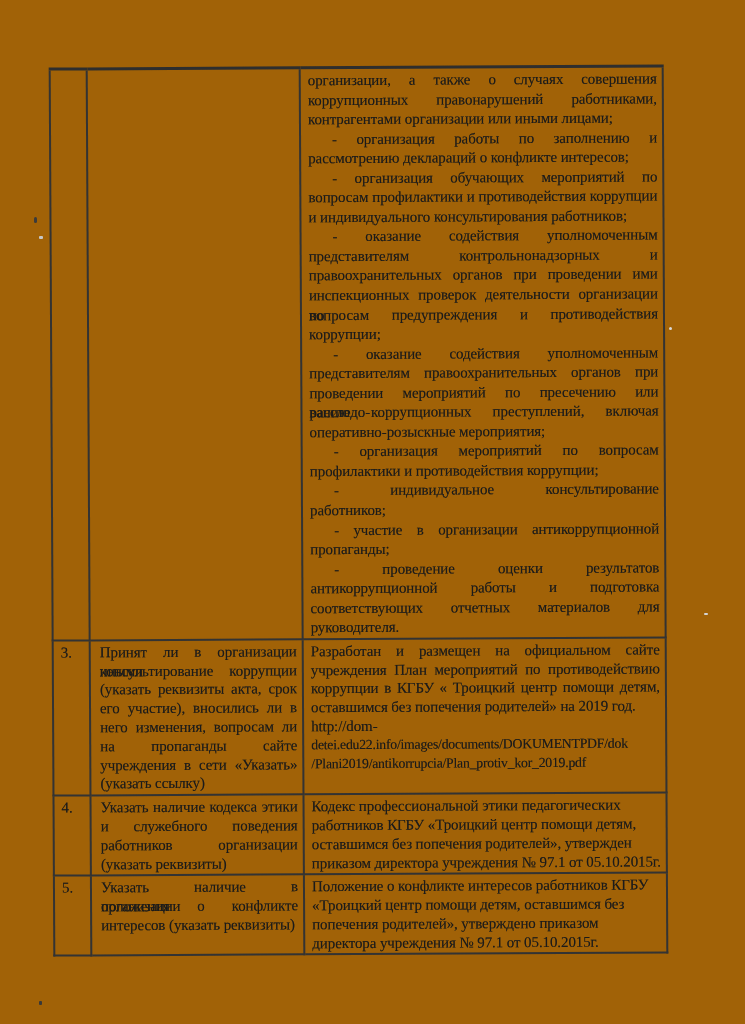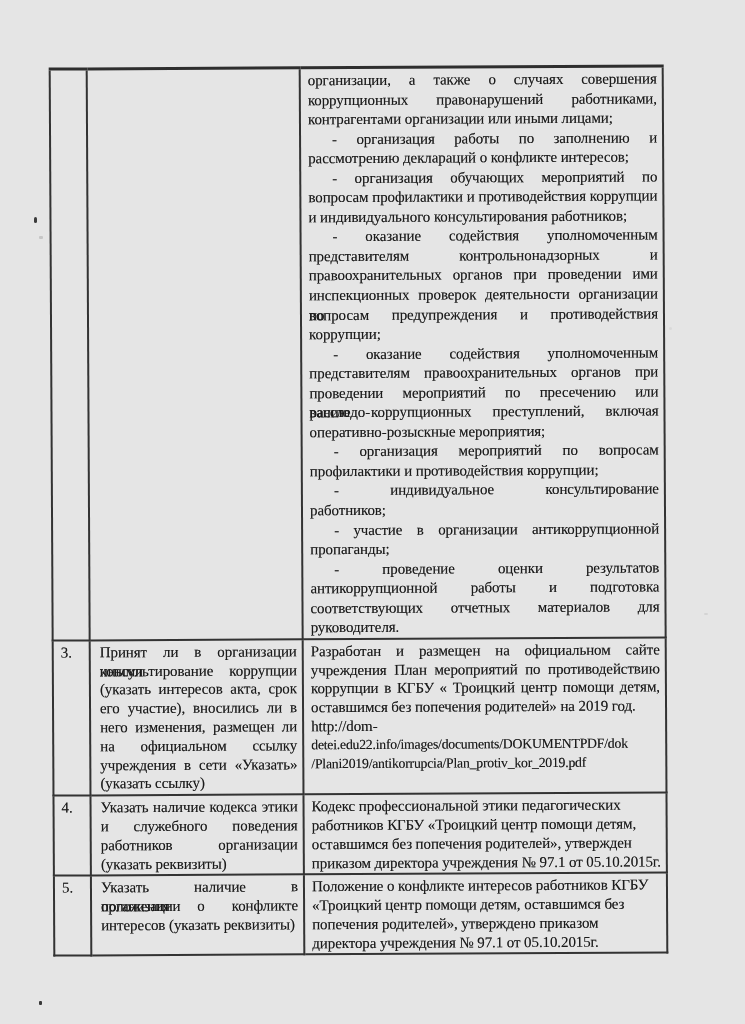--- a/index.html
+++ b/index.html
@@ -2,21 +2,21 @@
 <html><head>
 <meta charset="utf-8">
 <style>
   html, body {
     margin: 0; padding: 0;
     background: #ffffff;
   }
   .page {
     position: relative;
     width: 745px; height: 1024px;
-    background: #e5e5e5;
+    background: #a16207;
     overflow: hidden;
     font-family: "Liberation Serif", "DejaVu Serif", serif;
     color: #1b1b1b;
   }
   table.doc {
     position: absolute;
     left: 51px; top: 66px;
     width: 613px;
     border-collapse: collapse;
     table-layout: fixed;
@@ -134,24 +134,24 @@
     <tr class="r3">
       <td class="num">
         <div class="cellpad">
               <div class="rownum">3.</div>
             </div>
       </td>
       <td class="q">
         <div class="cellpad">
               <div class="line j">Принят ли в организации иными</div>
               <div class="line j">консультирование коррупции</div>
-              <div class="line j">(указать интересов акта, срок</div>
+              <div class="line j">(указать реквизиты акта, срок</div>
               <div class="line j">его участие), вносились ли в</div>
-              <div class="line j">него изменения, размещен ли</div>
-              <div class="line j">на официальном ссылку</div>
+              <div class="line j">него изменения, вопросам ли</div>
+              <div class="line j">на пропаганды сайте</div>
               <div class="line j">учреждения в сети «Указать»</div>
               <div class="line">(указать ссылку)</div>
             </div>
       </td>
       <td class="a">
         <div class="cellpad">
               <div class="line j">Разработан и размещен на официальном сайте</div>
               <div class="line j">учреждения План мероприятий по противодействию</div>
               <div class="line j">коррупции в КГБУ « Троицкий центр помощи детям,</div>
               <div class="line">оставшимся без попечения родителей» на 2019 год.</div>

